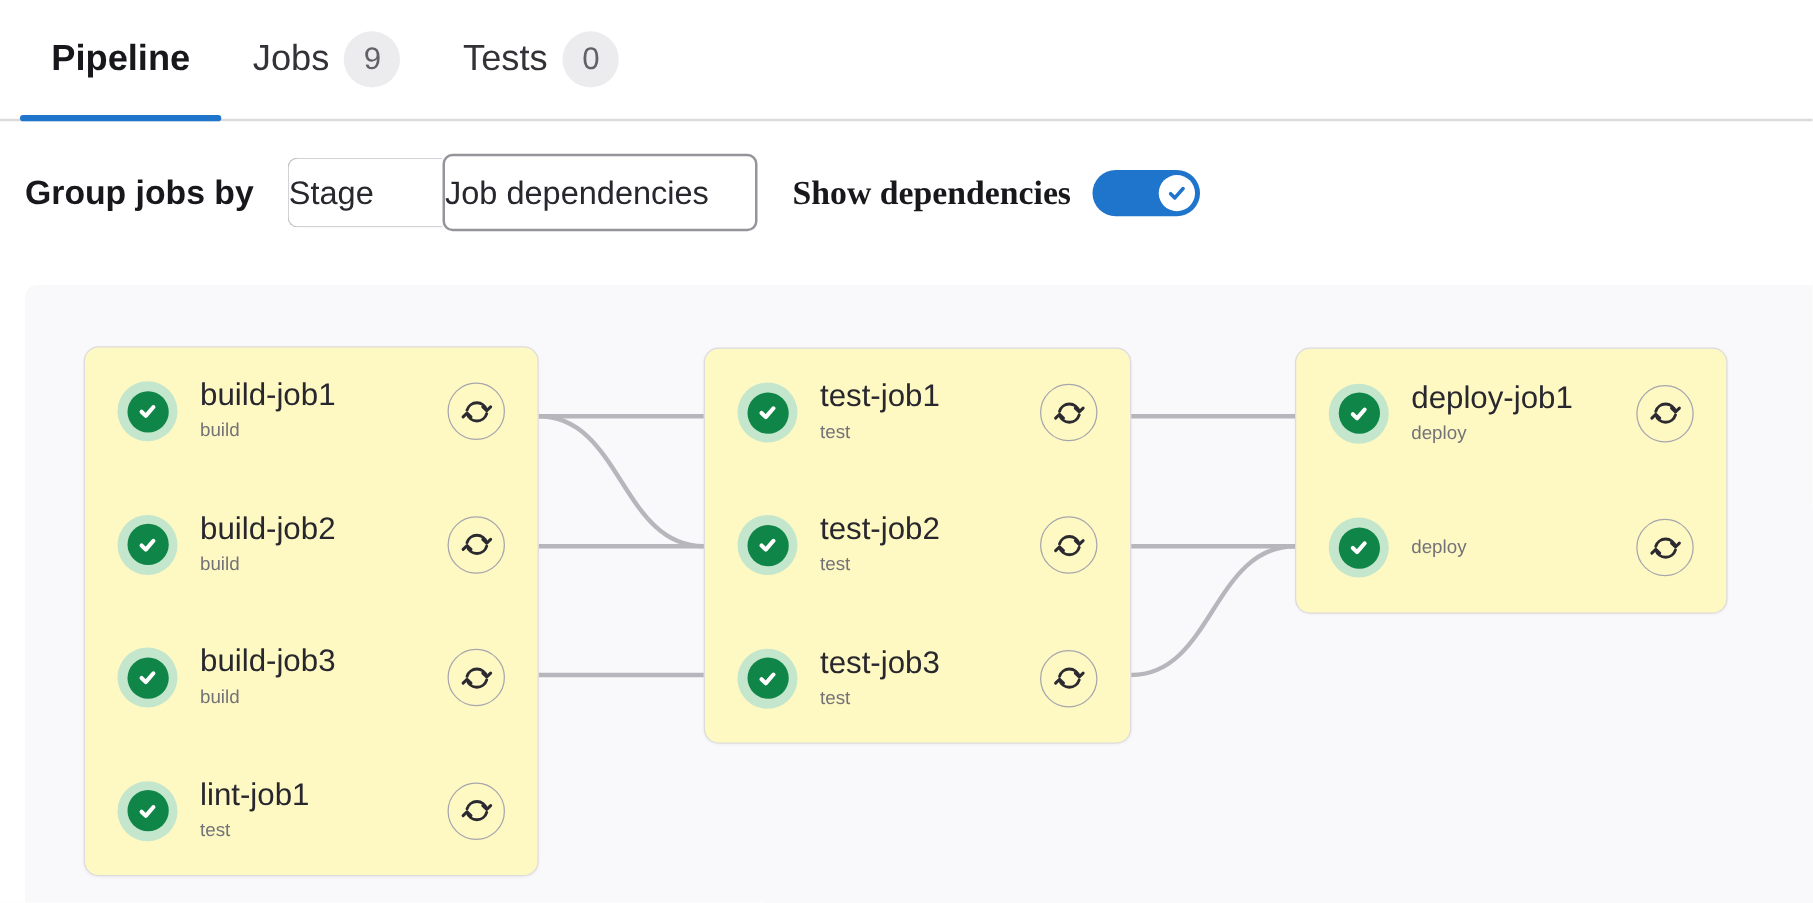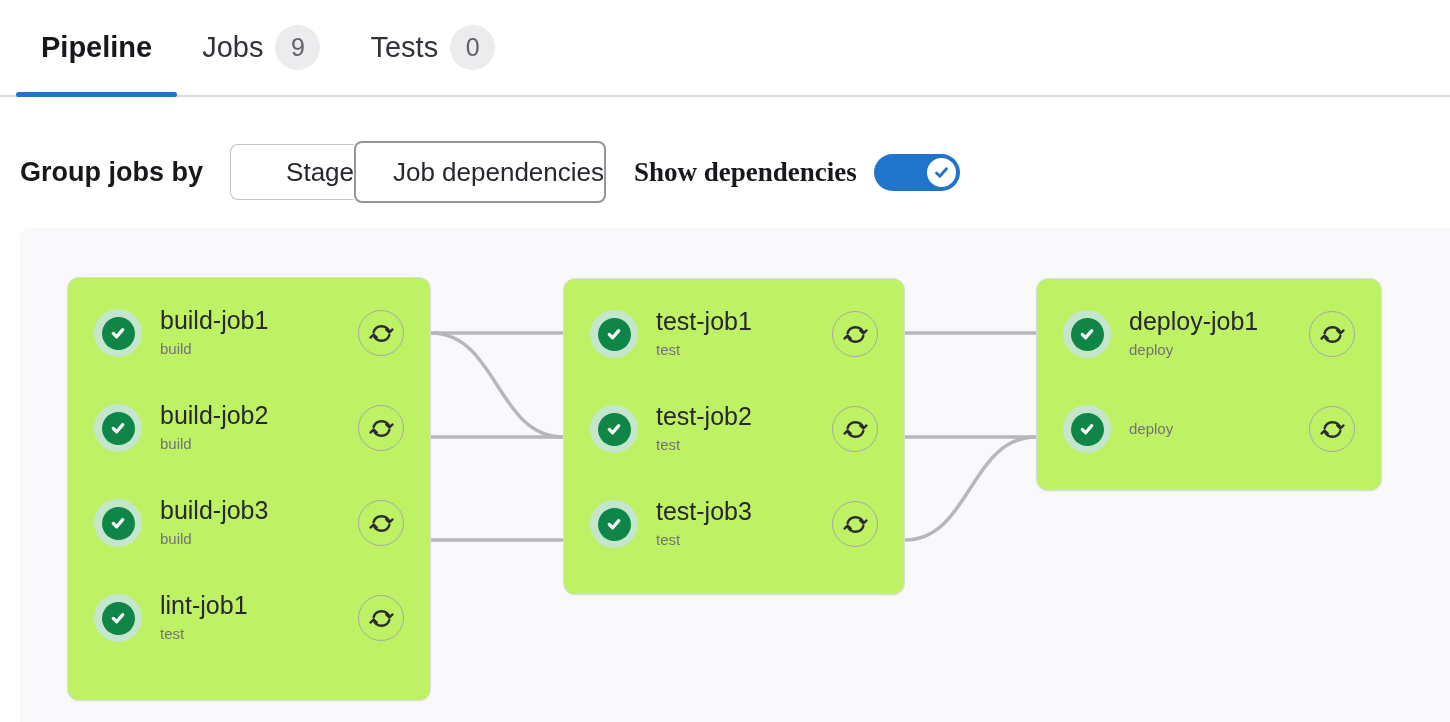--- a/index.html
+++ b/index.html
@@ -12,43 +12,43 @@
   .tab { display:flex; align-items:center; gap:12px; padding:0 25px; position:relative;
          font-size:29px; color:#333238; cursor:pointer; }
   .tab.active { font-weight:700; color:#18171c; }
   .tab.active::after { content:""; position:absolute; left:0; right:0; bottom:-2px;
                        height:5px; background:#1f75cb; border-radius:3px; }
   .tab-badge { background:#ececef; color:#626168; min-width:45px; height:45px; padding:0 8px;
                border-radius:999px; display:flex; align-items:center; justify-content:center;
                font-size:25px; }
 
   
-  .controls { position:absolute; top:141px; left:20px; right:0; height:62px;
+  .controls { position:absolute; top:123px; left:20px; right:0; height:62px;
               display:flex; align-items:center; }
   .group-label { font-weight:700; font-size:27px; color:#18171c; }
   .segmented { display:flex; align-items:center; margin-left:27px; }
-  .seg-btn { background:#fff; display:flex; align-items:center; justify-content:flex-end;
+  .seg-btn { background:#fff; display:flex; align-items:center; justify-content:flex-start;
              font-size:26px; color:#28272e; cursor:pointer; }
   .seg-btn.unselected { width:124px; height:56px; border:1px solid #c4c3c9; border-right:none;
                         border-radius:8px 0 0 8px; }
   .seg-btn.selected { width:252px; height:62px; border:2px solid #95949b; border-radius:8px; }
   .show-label { font-weight:700; font-size:27px; color:#18171c; margin-left:28px;font-family:Liberation Serif, serif; }
   .toggle { width:86px; height:37px; border-radius:19px; background:#1f75cb; margin-left:17px;
             position:relative; cursor:pointer; border:none; }
   .toggle-knob { position:absolute; top:4px; right:4px; width:29px; height:29px; background:#fff;
                  border-radius:50%; display:flex; align-items:center; justify-content:center; }
 
   
   .panel { position:absolute; top:228px; left:20px; width:1430px; height:494px;
            background:#f9f9fb; border-radius:10px 0 0 0; }
   .links { position:absolute; top:0; left:0; }
   .links path { stroke:#b7b6bc; stroke-width:3.5; fill:none; }
 
-  .card { position:absolute; background:#bef264; border:1px solid #dcdcde; border-radius:12px;
-          padding:20px 26px; display:flex; flex-direction:column; gap:25px;
+  .card { position:absolute; background:#fef9c3; border:1px solid #dcdcde; border-radius:12px;
+          padding:20px 26px; display:flex; flex-direction:column; gap:44px;
           box-shadow:0 1px 2px rgba(31,30,36,0.04); }
   .card-0 { left:47px;   top:49px; width:364px; height:424px; }
   .card-1 { left:543px;  top:50px; width:342px; height:317px; }
   .card-2 { left:1016px; top:50px; width:346px; height:213px; }
 
   .job-row { display:flex; align-items:center; height:70px; cursor:pointer; }
   .status-halo { width:48px; height:48px; border-radius:50%; background:#c3e6cd; flex:0 0 auto;
                  display:flex; align-items:center; justify-content:center; }
   .status-circle { width:33px; height:33px; border-radius:50%; background:#108548;
                    display:flex; align-items:center; justify-content:center; }

